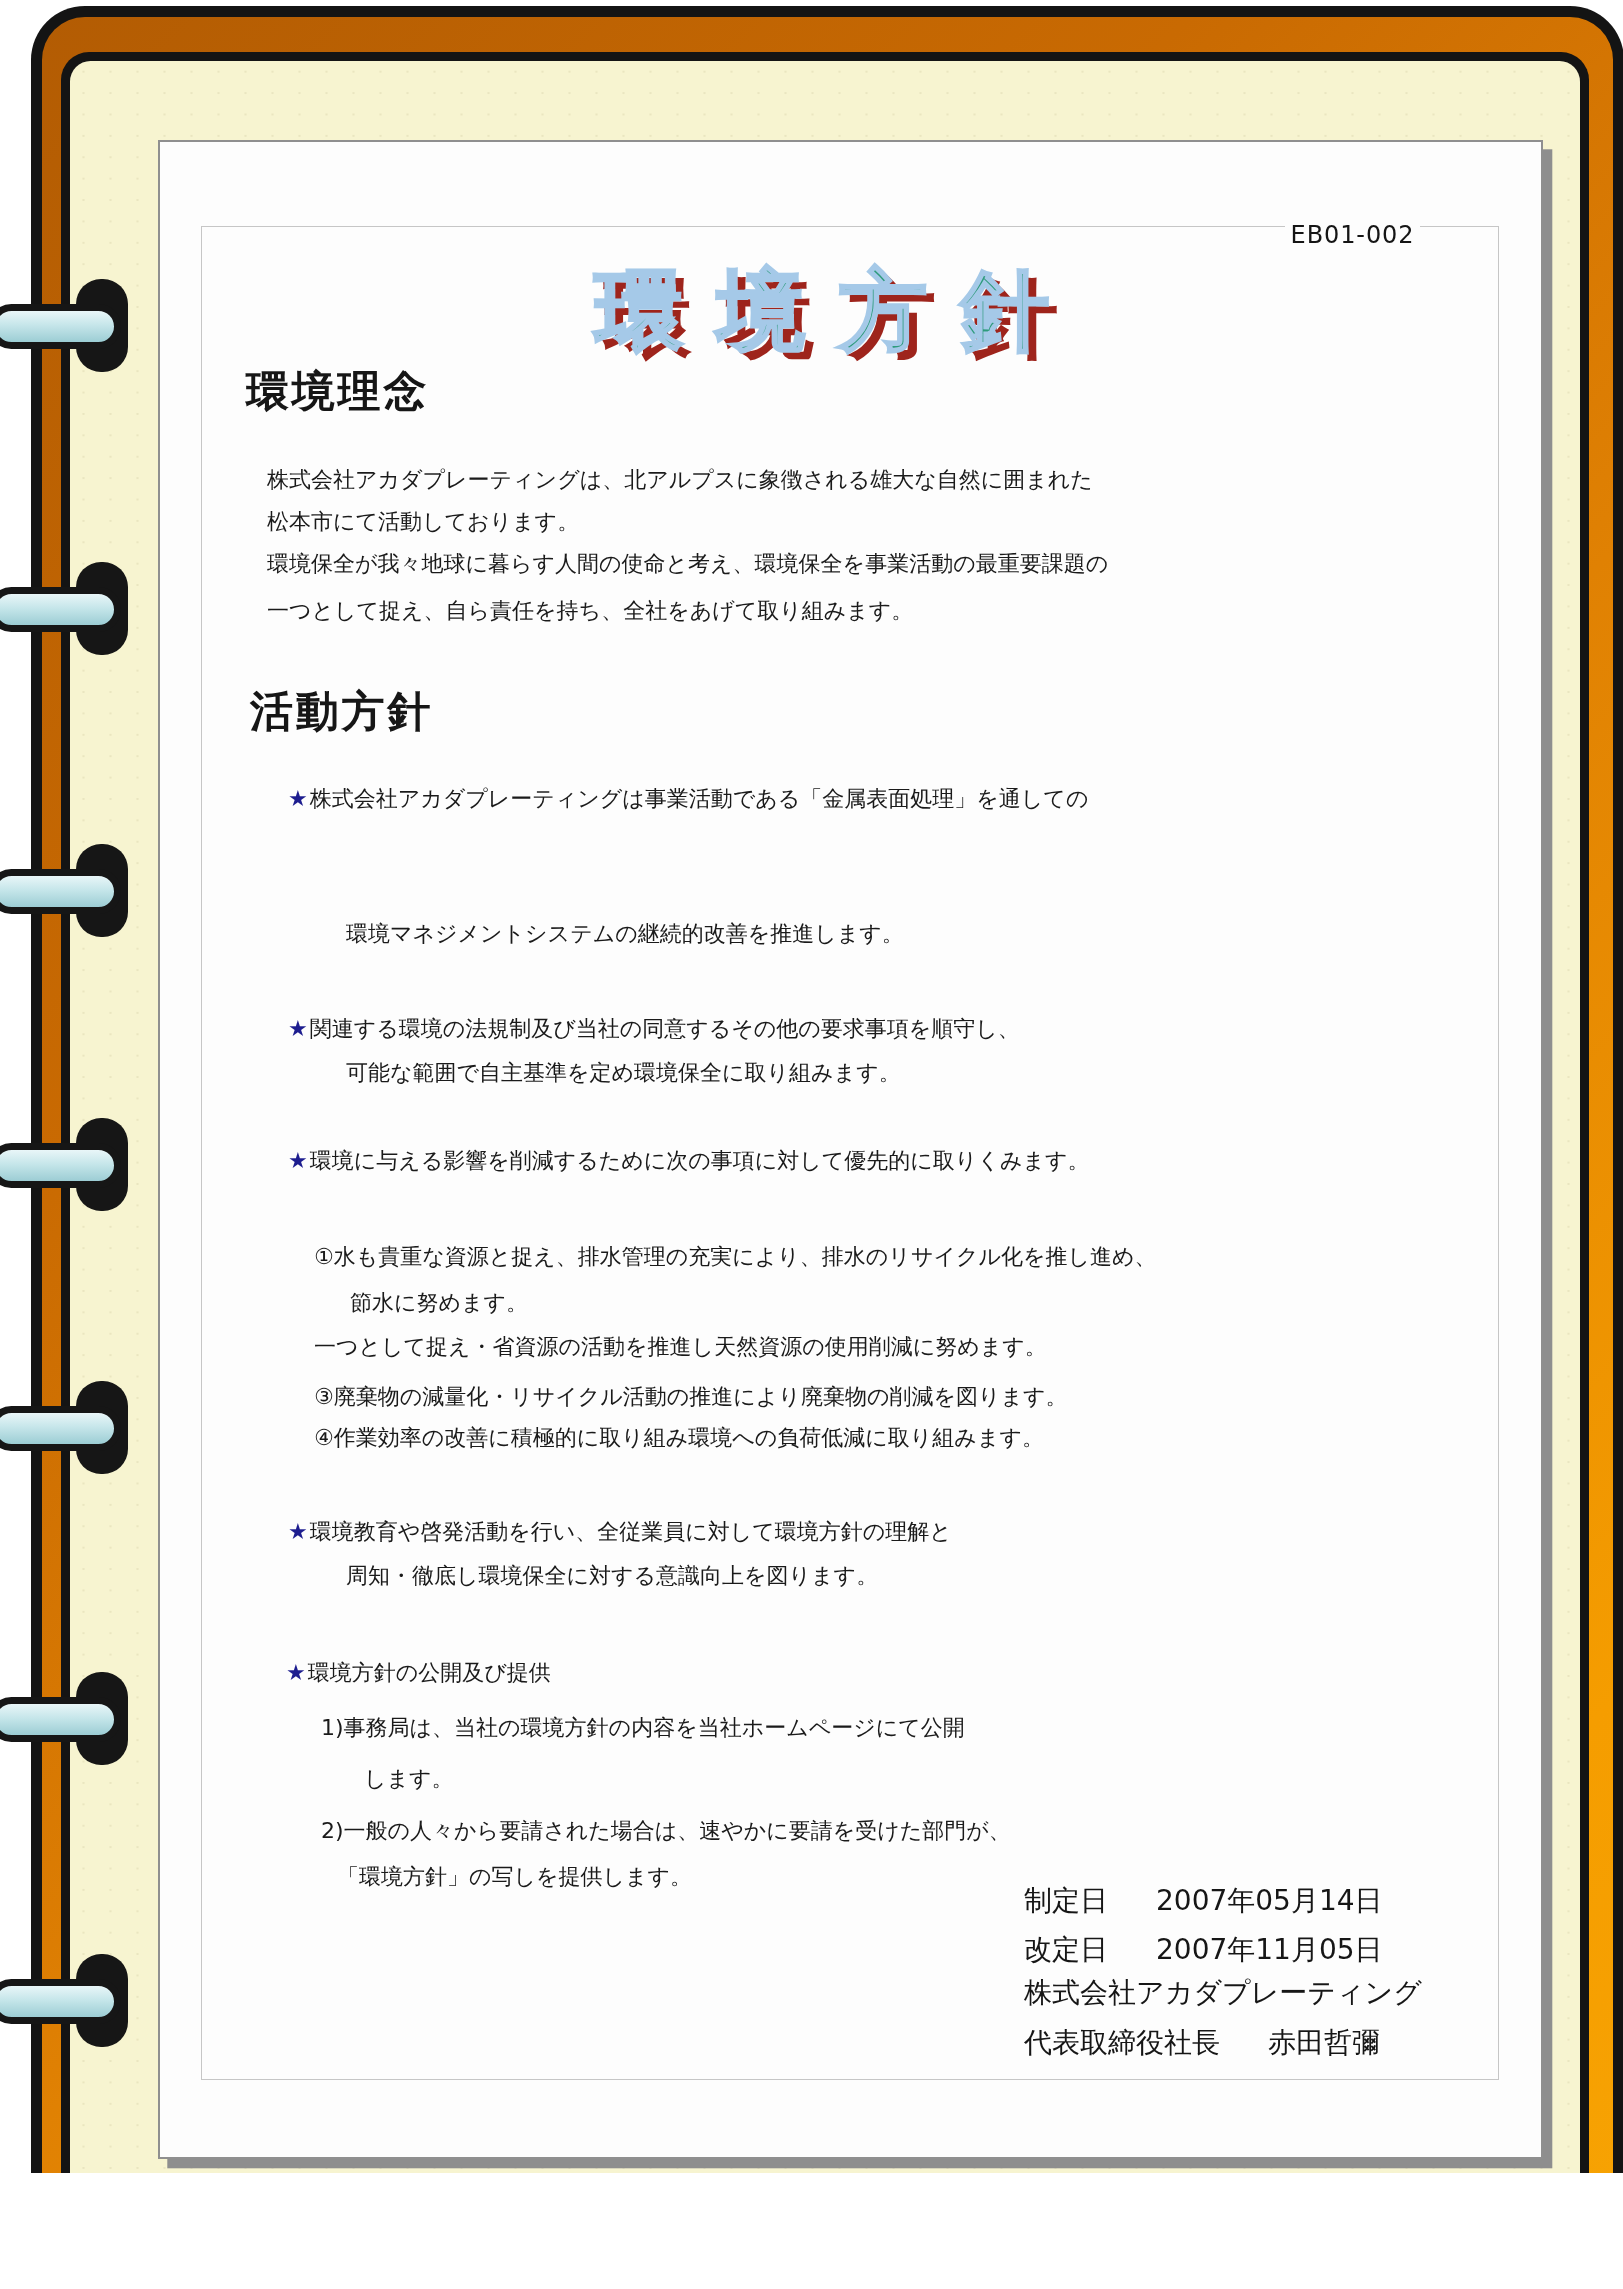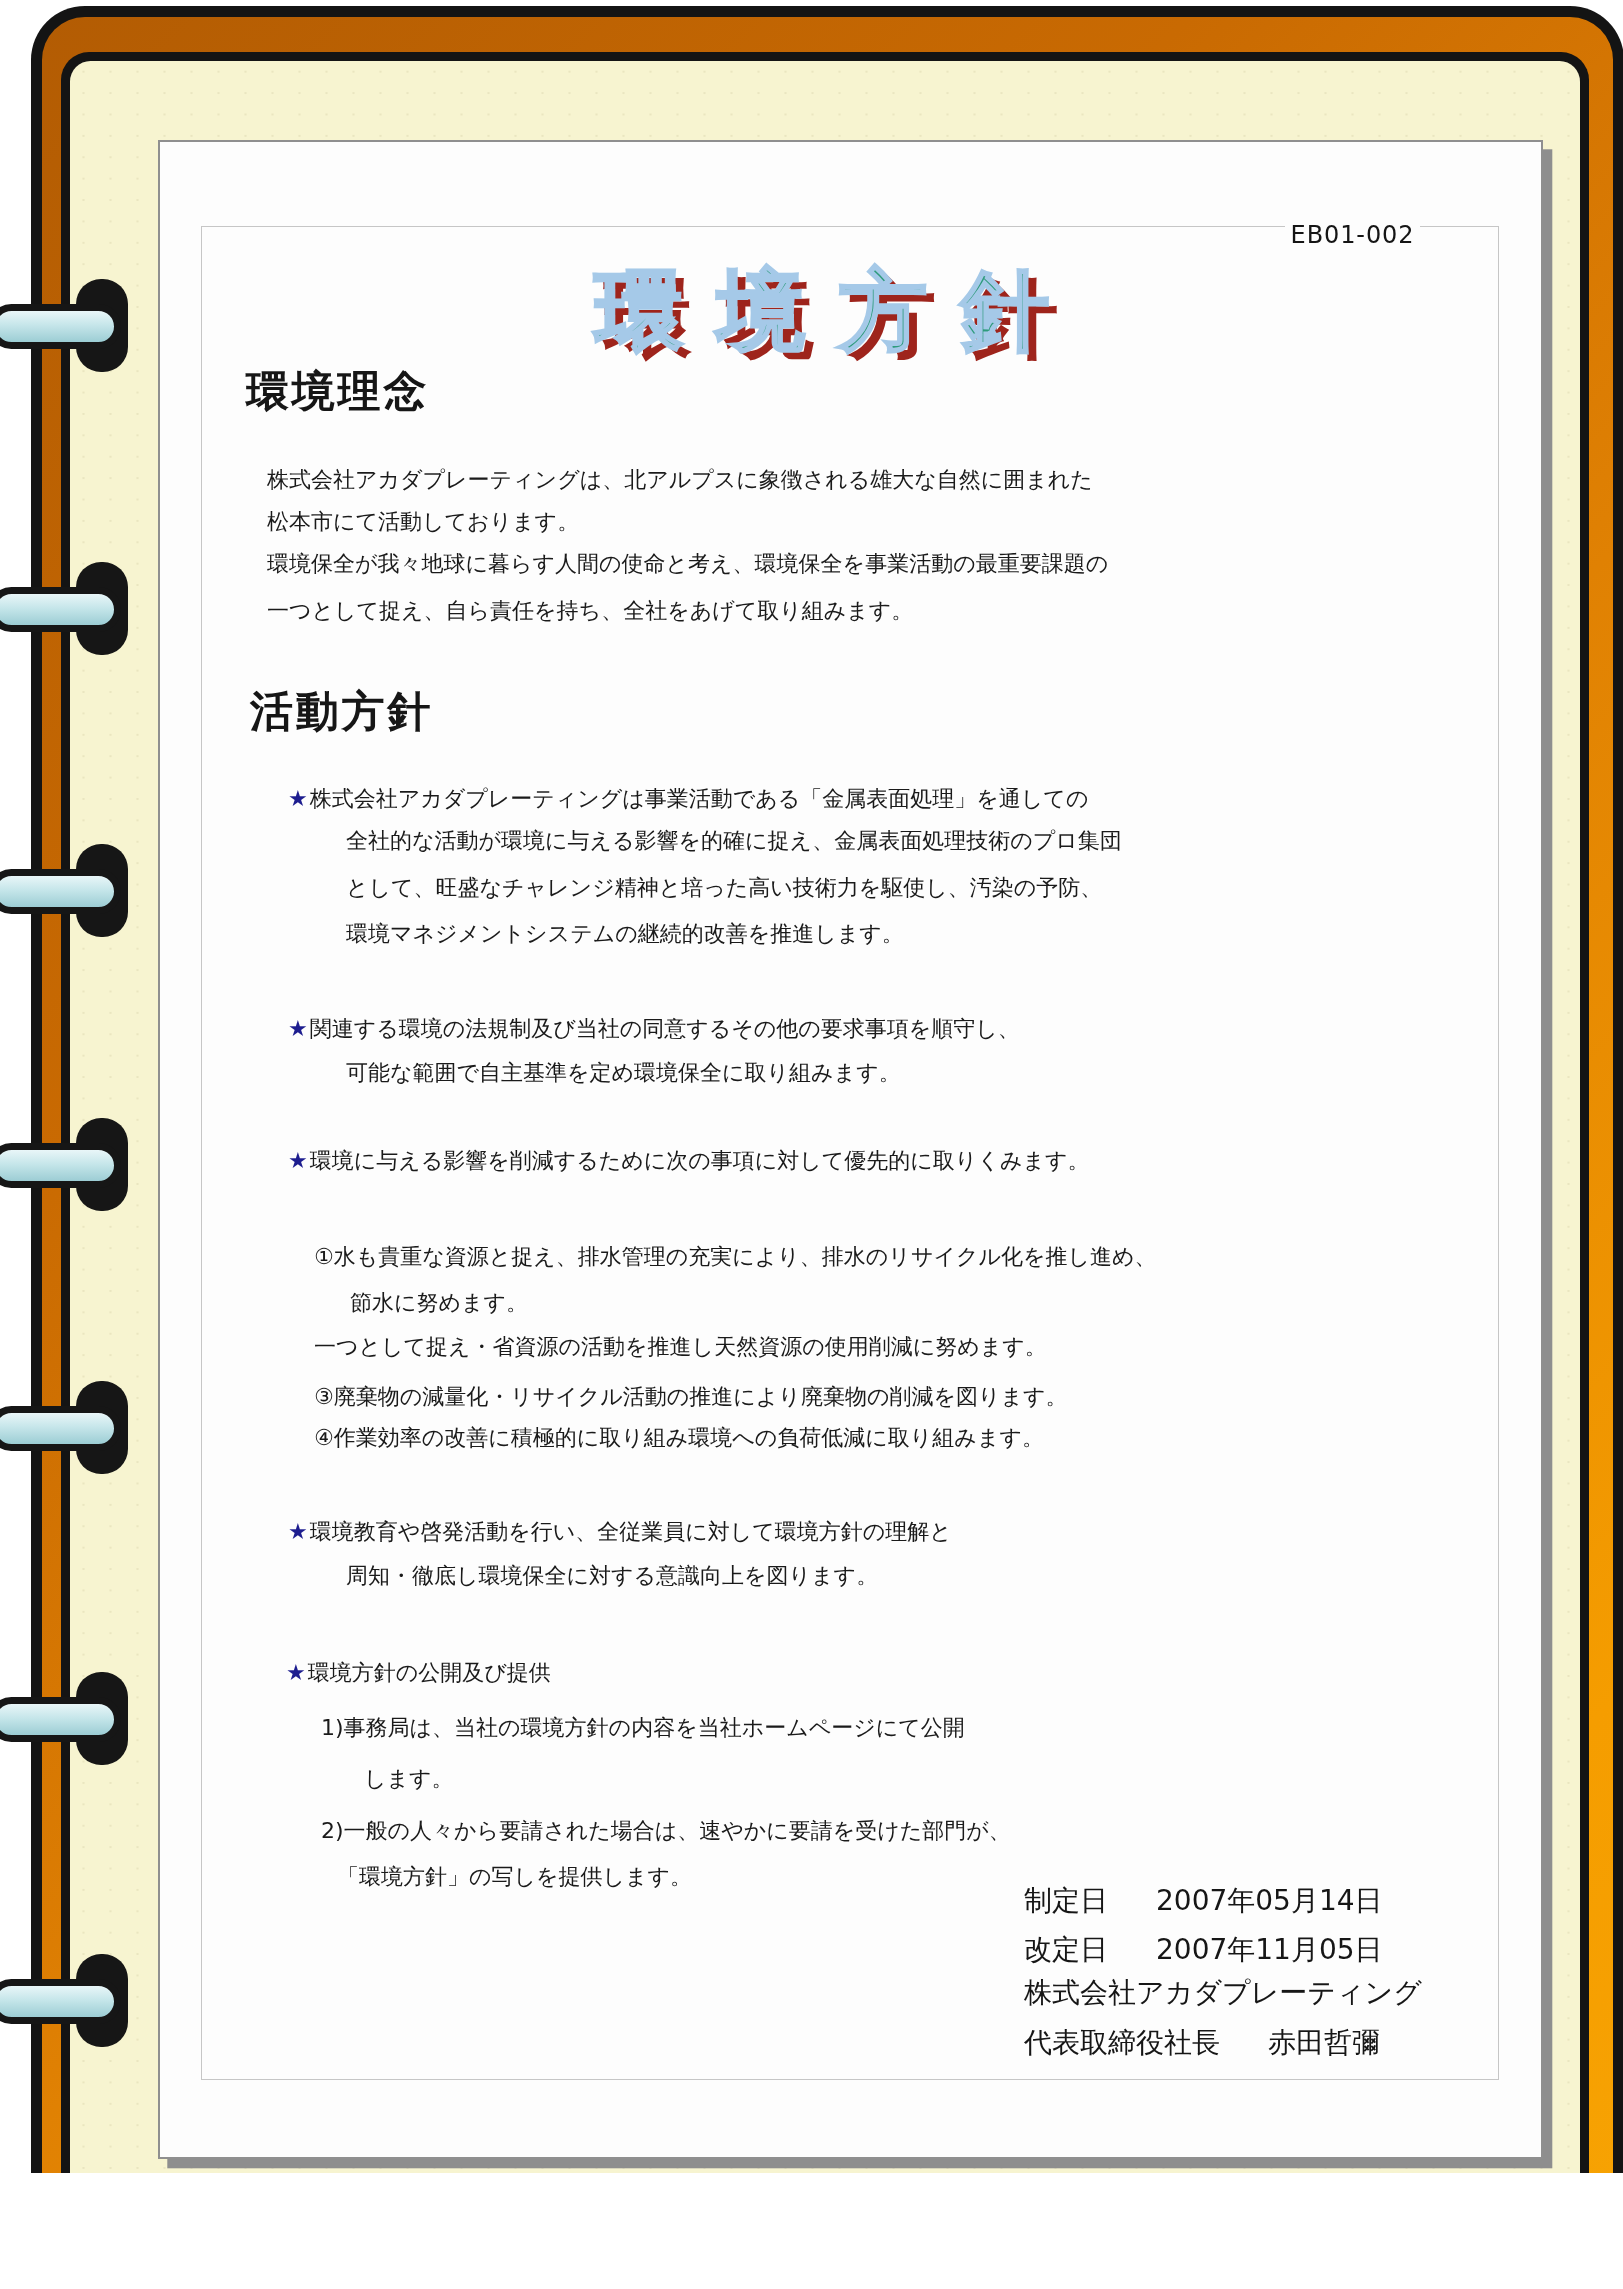--- a/index.html
+++ b/index.html
@@ -95,22 +95,20 @@
 
     <div class="h" style="left:86px;top:221px">環境理念</div>
     <div class="ln" style="left:107px;top:323px">株式会社アカダプレーティングは、北アルプスに象徴される雄大な自然に囲まれた</div>
     <div class="ln" style="left:107px;top:365px">松本市にて活動しております。</div>
     <div class="ln" style="left:107px;top:407px">環境保全が我々地球に暮らす人間の使命と考え、環境保全を事業活動の最重要課題の</div>
     <div class="ln" style="left:107px;top:454px">一つとして捉え、自ら責任を持ち、全社をあげて取り組みます。</div>
 
     <div class="h" style="left:90px;top:541px">活動方針</div>
 
     <div class="ln" style="left:128px;top:642px"><span class="star">★</span><span>株式会社アカダプレーティングは事業活動である「金属表面処理」を通しての</span></div>
-    <div class="ln" style="left:186px;top:684px">全社的な活動が環境に与える影響を的確に捉え、金属表面処理技術のプロ集団</div>
-    <div class="ln" style="left:186px;top:731px">として、旺盛なチャレンジ精神と培った高い技術力を駆使し、汚染の予防、</div>
     <div class="ln" style="left:186px;top:777px">環境マネジメントシステムの継続的改善を推進します。</div>
 
     <div class="ln" style="left:128px;top:872px"><span class="star">★</span><span>関連する環境の法規制及び当社の同意するその他の要求事項を順守し、</span></div>
     <div class="ln" style="left:186px;top:916px">可能な範囲で自主基準を定め環境保全に取り組みます。</div>
 
     <div class="ln" style="left:128px;top:1004px"><span class="star">★</span><span>環境に与える影響を削減するために次の事項に対して優先的に取りくみます。</span></div>
 
     <div class="ln" style="left:154px;top:1100px">①水も貴重な資源と捉え、排水管理の充実により、排水のリサイクル化を推し進め、</div>
     <div class="ln" style="left:190px;top:1146px">節水に努めます。</div>
     <div class="ln" style="left:154px;top:1190px">一つとして捉え・省資源の活動を推進し天然資源の使用削減に努めます。</div>

